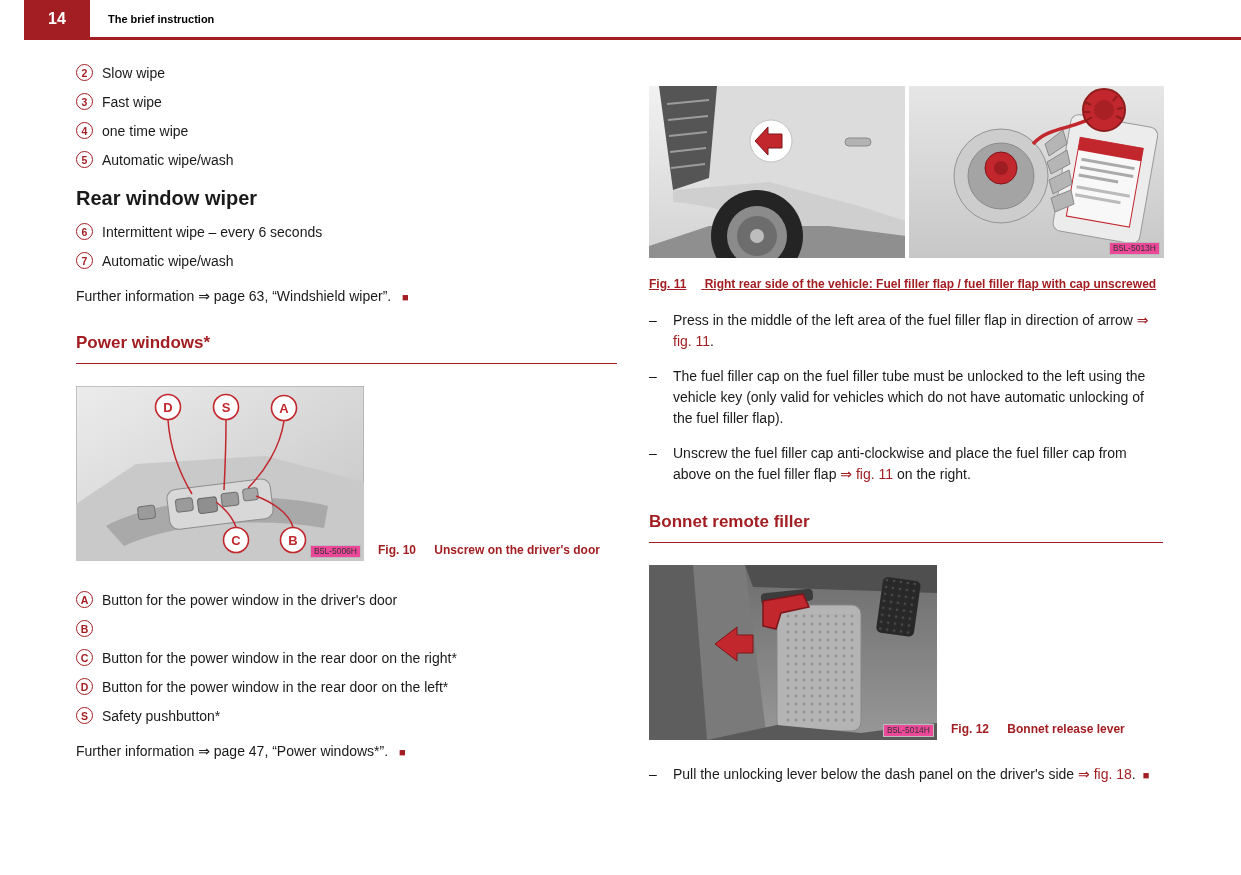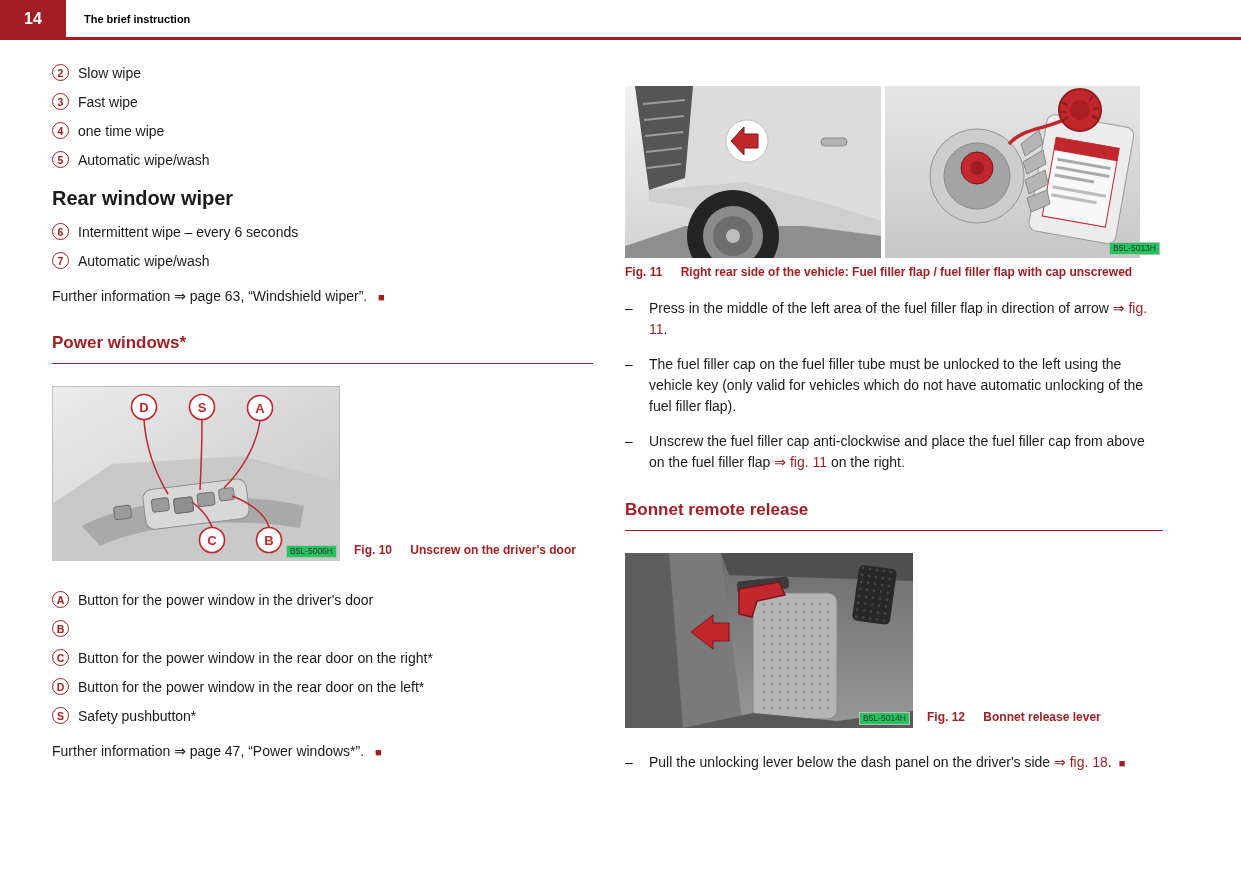--- a/index.html
+++ b/index.html
@@ -3,21 +3,21 @@
 <meta charset="utf-8">
 <style>
   :root{
     --red:#a21e22;
     --ill-red:#c1272d;
     --ink:#1a1a1a;
   }
   *{box-sizing:border-box;}
   html,body{margin:0;padding:0;background:#fff;}
   body{font-family:"Liberation Sans",sans-serif;color:var(--ink);}
-  .page{width:1241px;height:875px;background:#fff;position:relative;overflow:hidden;}
+  .page{width:1241px;height:875px;background:#fff;position:relative;overflow:hidden;padding-left:24px;}
 
   
   .header{display:flex;height:40px;border-bottom:3px solid var(--red);align-items:stretch;}
   .pagenum{width:66px;background:var(--red);color:#fff;font-weight:bold;font-size:16px;
            display:flex;align-items:center;justify-content:center;}
   .header-title{display:flex;align-items:center;padding-left:18px;font-weight:bold;font-size:11px;color:#000;}
 
   
   .columns{display:flex;gap:32px;padding:24px 78px 0 52px;}
   .col-left{width:541px;flex:none;}
@@ -34,24 +34,24 @@
   .end-marker{color:var(--red);font-size:11px;margin-left:7px;}
 
   h2.section{color:var(--red);font-size:17px;font-weight:bold;margin:27px 0 0 0;
              padding-bottom:10px;border-bottom:1.5px solid var(--red);}
   h2.section.first{margin-top:0;}
 
   .fig-row{display:flex;align-items:flex-end;margin-top:22px;}
   .figure{position:relative;flex:none;font-size:0;line-height:0;}
   .figure svg{display:block;}
   .img-code{position:absolute;right:3px;bottom:3px;font-size:8.5px;line-height:11px;
-            background:#22c55e;color:#333;padding:0 3px;border:1px solid #bbb;}
+            background:#ec4899;color:#333;padding:0 3px;border:1px solid #bbb;}
   .fig-caption{color:var(--red);font-weight:bold;font-size:12px;line-height:1.35;}
   .fig-row .fig-caption{margin-left:14px;padding-bottom:3px;}
-  .fig-caption-below{margin-top:6px;}
+  .fig-caption-below{margin-top:18px;text-decoration:underline;}
   .fig-label{margin-right:15px;white-space:nowrap;}
 
   .letter-list{margin-top:30px;}
 
   .dash-list{margin-top:18px;}
   .dash-item{display:flex;margin:0 0 14px 0;font-size:14px;line-height:1.5;}
   .dash{width:24px;flex:none;}
   .dash-text{flex:1;}
   .ref{color:var(--red);}
 </style>
@@ -271,21 +271,21 @@
           <span class="dash">–</span>
           <span class="dash-text"><span>The fuel filler cap on the fuel filler tube must be unlocked to the left using the vehicle key (only valid for vehicles which do not have automatic unlocking of the fuel filler flap).</span><span class="ref"></span><span></span></span>
         </div>
         <div class="dash-item">
           <span class="dash">–</span>
           <span class="dash-text"><span>Unscrew the fuel filler cap anti-clockwise and place the fuel filler cap from above on the fuel filler flap </span><span class="ref">⇒ fig. 11</span><span> on the right.</span></span>
         </div>
       </div>
 
 
-      <h2 class="section">Bonnet remote release</h2>
+      <h2 class="section">Bonnet remote filler</h2>
 
       <div class="fig-row">
         <div class="figure">
           <svg viewBox="0 0 288 175" width="288" height="175">
             <defs>
               <linearGradient id="f12bg" x1="0" y1="0" x2="0" y2="1">
                 <stop offset="0" stop-color="#6d6d6d"></stop>
                   <stop offset="1" stop-color="#989898"></stop>
               </linearGradient>
               <pattern id="matdots" width="8" height="8" patternUnits="userSpaceOnUse">

